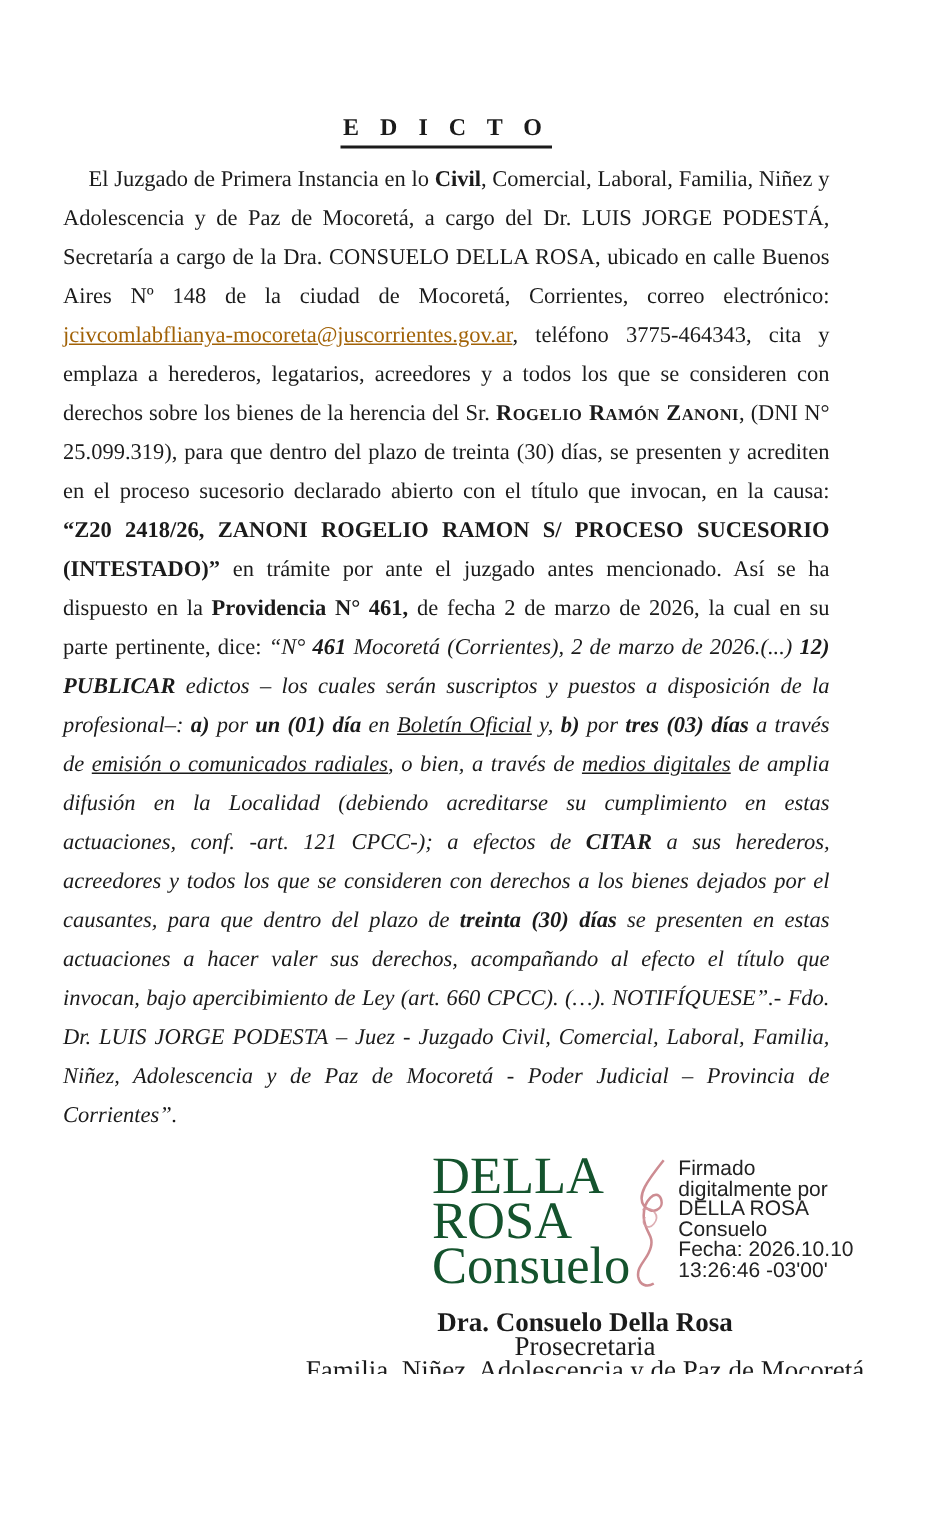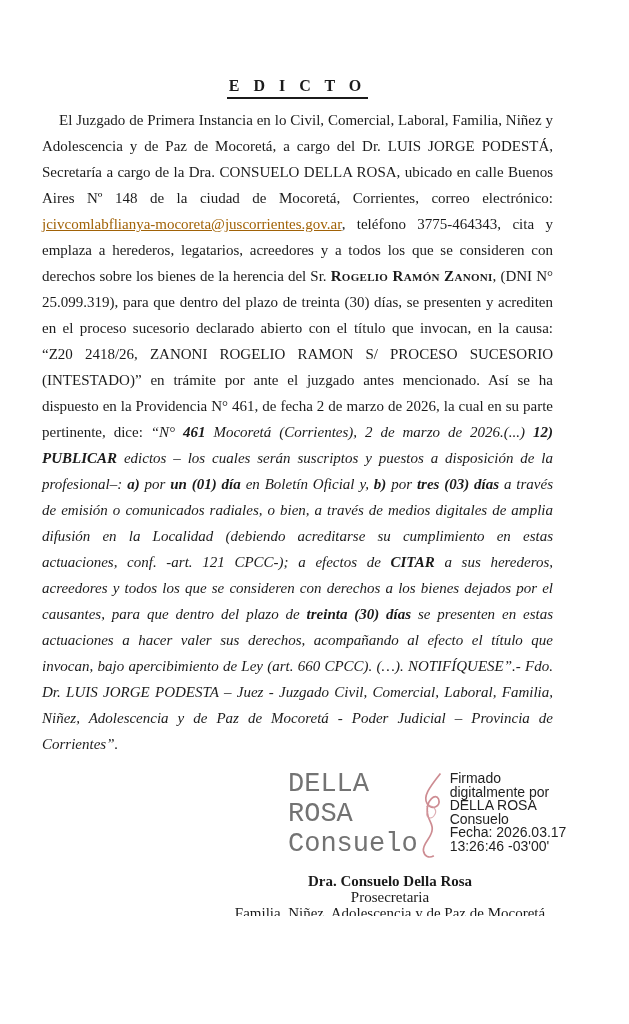--- a/index.html
+++ b/index.html
@@ -24,43 +24,43 @@
     padding: 0 2px 1px 2px;
     line-height: 20px;
   }
   .body-paragraph {
     margin-top: 8px;
     font-size: 15px;
     line-height: 26px;
     text-align: justify;
     text-indent: 17px;
   }
-  .seg-b   { font-weight: normal; }
+  .seg-b   { font-weight: bold; }
   .seg-i   { font-style: italic; }
   .seg-bi  { font-weight: bold; font-style: italic; }
-  .seg-iu  { font-style: italic; }
+  .seg-iu  { font-style: italic; text-decoration: underline; }
   .seg-scb { font-weight: bold; font-variant: small-caps; letter-spacing: 0.3px; }
   a.seg-link { color: #a16207; text-decoration: underline; cursor: pointer; }
   .date-line {
     margin-top: 3px;
     font-size: 15px;
     line-height: 26px;
     text-align: right;
   }
   .stamp {
     margin-top: 12px;
     margin-left: 246px;
     display: flex;
     align-items: flex-start;
   }
   .stamp-name {
-    font-family: Liberation Mono, monospace;
-    font-size: 27px;
+    font-family: Liberation Serif, serif;
+    font-size: 35px;
     line-height: 30px;
-    color: #737373;
+    color: #14532d;
     white-space: nowrap;
   }
   .stamp-flourish {
     width: 34px;
     height: 94px;
     margin-left: -4px;
     margin-right: 2px;
     flex: 0 0 auto;
   }
   .stamp-details {
@@ -69,21 +69,21 @@
     line-height: 13.5px;
     color: #222222;
     padding-top: 3px;
     white-space: nowrap;
   }
   .signer-block {
     margin-top: 10px;
     margin-left: 138px;
     width: 420px;
     text-align: center;
-    font-size: 15px;
+    font-size: 18px;
     line-height: 16px;
     color: #1b1b1b;
   }
   .signer-name { font-weight: bold; }
 </style>
 </head>
 <body>
 
 <div class="page">
 
@@ -102,21 +102,21 @@
     </div>
     <svg class="stamp-flourish" viewBox="0 0 36 96" xmlns="http://www.w3.org/2000/svg">
       <path d="M28 3 C 16 18, 9 28, 14 35 C 19 42, 29 38, 26 30 C 23 23, 13 31, 14 44 C 15 54, 21 56, 19 64 C 17 73, 9 77, 10 85 C 11 91, 16 93, 21 90" fill="none" stroke="#c4787f" stroke-width="1.8" opacity="0.85"></path>
       <path d="M13 38 C 20 35, 26 42, 21 48 C 17 53, 11 48, 15 43" fill="none" stroke="#d49aa0" stroke-width="1.2" opacity="0.8"></path>
     </svg>
     <div class="stamp-details">
       <div>Firmado</div>
       <div>digitalmente por</div>
       <div>DELLA ROSA</div>
       <div>Consuelo</div>
-      <div>Fecha: 2026.03.17</div>
+      <div>Fecha: 2026.10.10</div>
       <div>13:26:46 -03'00'</div>
     </div>
   </div>
 
   <div class="signer-block">
     <div class="signer-name">Dra. Consuelo Della Rosa</div>
     <div>Prosecretaria</div>
     <div>Familia, Niñez, Adolescencia y de Paz de Mocoretá</div>
     <div>Rosa Judicial – Provincia de Corrientes</div>
   </div>

